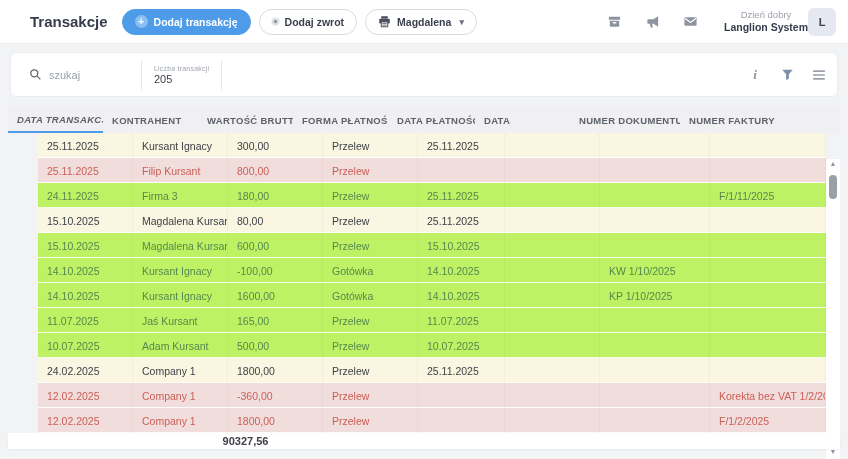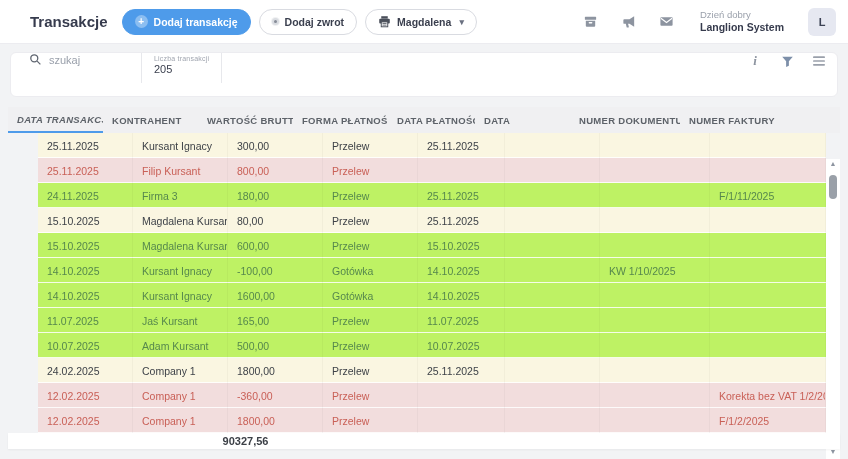--- a/index.html
+++ b/index.html
@@ -32,34 +32,34 @@
     font-size: 10px; line-height: 1; font-weight: 700;
   }
   .ring-icon {
     width: 7px; height: 7px; border-radius: 50%;
     background: #868c97; border: 2.5px solid #d9dce1;
     box-shadow: 0 0 0 1px #f0f1f3;
   }
   .caret { font-size: 9px; color: #6a7080; margin-left: 2px; }
   .top-spacer { flex: 1; }
   .top-icon { width: 18px; height: 16px; margin-left: 20px; cursor: pointer; display: inline-flex; align-items: center; justify-content: center; }
-  .greeting { text-align: left; margin: 0 24px 0 24px; line-height: 1.25; }
+  .greeting { text-align: center; margin: 0 0 0 24px; line-height: 1.25; }
   .greeting .line1 { font-size: 9.5px; color: #9aa0ab; }
   .greeting .line2 { font-size: 10.5px; font-weight: 700; color: #363b4d; }
   .avatar {
     width: 28px; height: 28px; border-radius: 6px; background: #e6e8f1;
     display: flex; align-items: center; justify-content: center;
     font-size: 11px; font-weight: 700; color: #3c4254; cursor: pointer;
   }
 
   
   .filter-card {
     position: absolute; left: 10px; right: 10px; top: 52px; height: 45px;
     background: #fff; border: 1px solid #ececf0; border-radius: 6px;
-    display: flex; align-items: flex-start; padding: 0 10px 0 18px;
+    display: flex; align-items: center; padding: 0 10px 0 18px;
   }
   .search-box { display: flex; align-items: center; gap: 7px; width: 100px; }
   .search-box input {
     border: none; outline: none; width: 72px; font-size: 11px;
     font-family: "Liberation Sans", sans-serif; color: #3a3f4e; background: transparent;
   }
   .search-box input::placeholder { color: #9aa0ab; }
   .vdiv { width: 1px; height: 30px; background: #e7e8ec; margin: 0 12px; }
   .count-field { line-height: 1.2; padding-top: 2px; min-width: 52px; }
   .count-label { font-size: 7px; color: #a0a5af; letter-spacing: .2px; }
@@ -294,20 +294,21 @@
           <div class="td">KW 1/10/2025</div>
           <div class="td"></div>
         </div>
         <div class="tr green">
           <div class="td">14.10.2025</div>
           <div class="td">Kursant Ignacy</div>
           <div class="td">1600,00</div>
           <div class="td">Gotówka</div>
           <div class="td">14.10.2025</div>
           <div class="td"></div>
+          <div class="td">KP 1/10/2025</div>
           <div class="td"></div>
         </div>
         <div class="tr green">
           <div class="td">11.07.2025</div>
           <div class="td">Jaś Kursant</div>
           <div class="td">165,00</div>
           <div class="td">Przelew</div>
           <div class="td">11.07.2025</div>
           <div class="td"></div>
           <div class="td"></div>

